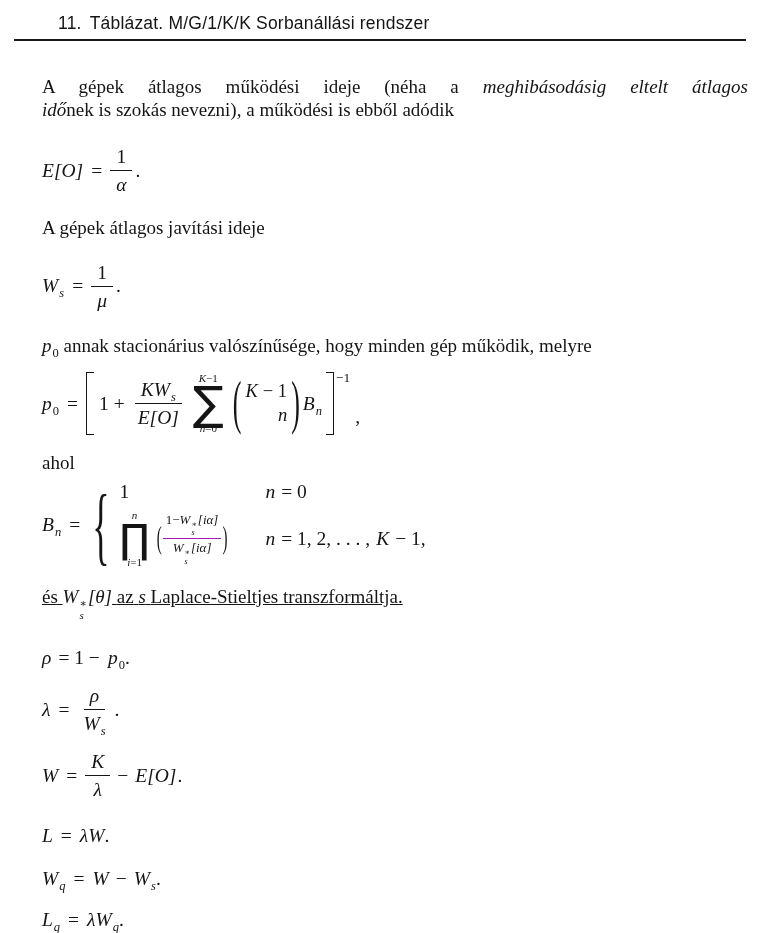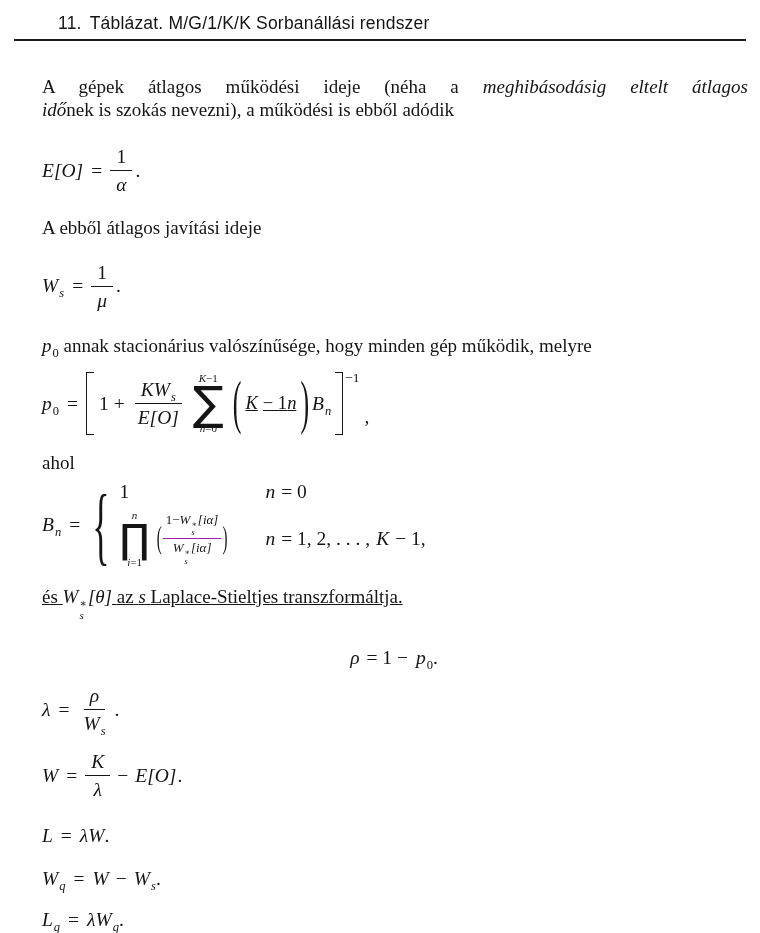--- a/index.html
+++ b/index.html
@@ -33,21 +33,21 @@
   .frac{display:inline-flex;flex-direction:column;align-items:center;line-height:1.18;text-align:center;}
   .fnum{padding:0 6px 2px;border-bottom:1.4px solid #151515;white-space:nowrap;}
   .fden{padding:2px 6px 0;white-space:nowrap;}
   
   .bigop{display:inline-flex;flex-direction:column;align-items:center;line-height:1;margin:0 6px 0 8px;}
   .blim{font-size:11px;line-height:1.2;white-space:nowrap;}
   .bop{font-family:"DejaVu Sans",sans-serif;font-size:46px;line-height:.8;font-style:normal;}
   .pop{font-size:40px;line-height:.85;}
   
   .binom{display:inline-flex;align-items:center;margin:0 2px;}
-  .bstack{display:inline-flex;flex-direction:row;align-items:flex-start;line-height:1.25;padding:0 3px;font-size:18.5px;text-decoration:underline;}
+  .bstack{display:inline-flex;flex-direction:column;align-items:flex-end;line-height:1.25;padding:0 3px;font-size:18.5px;}
   .brow{white-space:nowrap;}
   .sp1{margin-left:5px;}
   .bparen{display:inline-block;font-style:normal;font-size:26px;line-height:1;transform:scaleY(2.25);margin:0 1px;}
   .smp{font-size:15px;transform:scaleY(2.1);}
   
   .sqbr{align-self:stretch;width:7px;border-top:1.7px solid #151515;border-bottom:1.7px solid #151515;}
   .sqbr-l{border-left:1.7px solid #151515;margin-right:5px;}
   .sqbr-r{border-right:1.7px solid #151515;margin-left:4px;}
   .bexp{align-self:flex-start;font-size:13.5px;margin-left:2px;position:relative;top:-2px;}
   .lowcomma{align-self:center;position:relative;top:13px;margin-left:5px;}
@@ -74,21 +74,21 @@
   
   .m-intro{margin-top:0;}
   .f-eo{margin-top:24px;}
   .m-repair{margin-top:21px;}
   .f-ws{margin-top:21px;}
   .m-p0s{margin-top:23px;}
   .f-p0{margin-top:15px;}
   .m-ahol{margin-top:17px;}
   .f-bn{margin-top:6px;}
   .m-lst{margin-top:17px;text-decoration:underline;}
-  .f-rho{margin-top:26px;text-align:center;}
+  .f-rho{margin-top:26px;}
   .f-lam{margin-top:15px;}
   .f-w{margin-top:15px;}
   .f-l{margin-top:24px;}
   .f-wq{margin-top:21px;}
   .f-lq{margin-top:19px;}
 </style>
 </head>
 <body>
 
 <div class="page">
@@ -112,21 +112,21 @@
       <span class="tok it">E[O]</span>
       <span class="tok up mrel">=</span>
       <span class="frac">
         <span class="fnum up">1</span>
         <span class="fden it">α</span>
       </span>
       <span class="tok up mdot">.</span>
     </div>
 
     <div class="textblock m-repair">
-      <span class="up">A ebből átlagos javítási ideje</span>
+      <span class="up">A gépek átlagos javítási ideje</span>
     </div>
 
     <div class="dformula f-ws">
       <span class="tok"><span class="it">W</span><span class="sb it">s</span></span>
       <span class="tok up mrel">=</span>
       <span class="frac">
         <span class="fnum up">1</span>
         <span class="fden it">μ</span>
       </span>
       <span class="tok up mdot">.</span>

